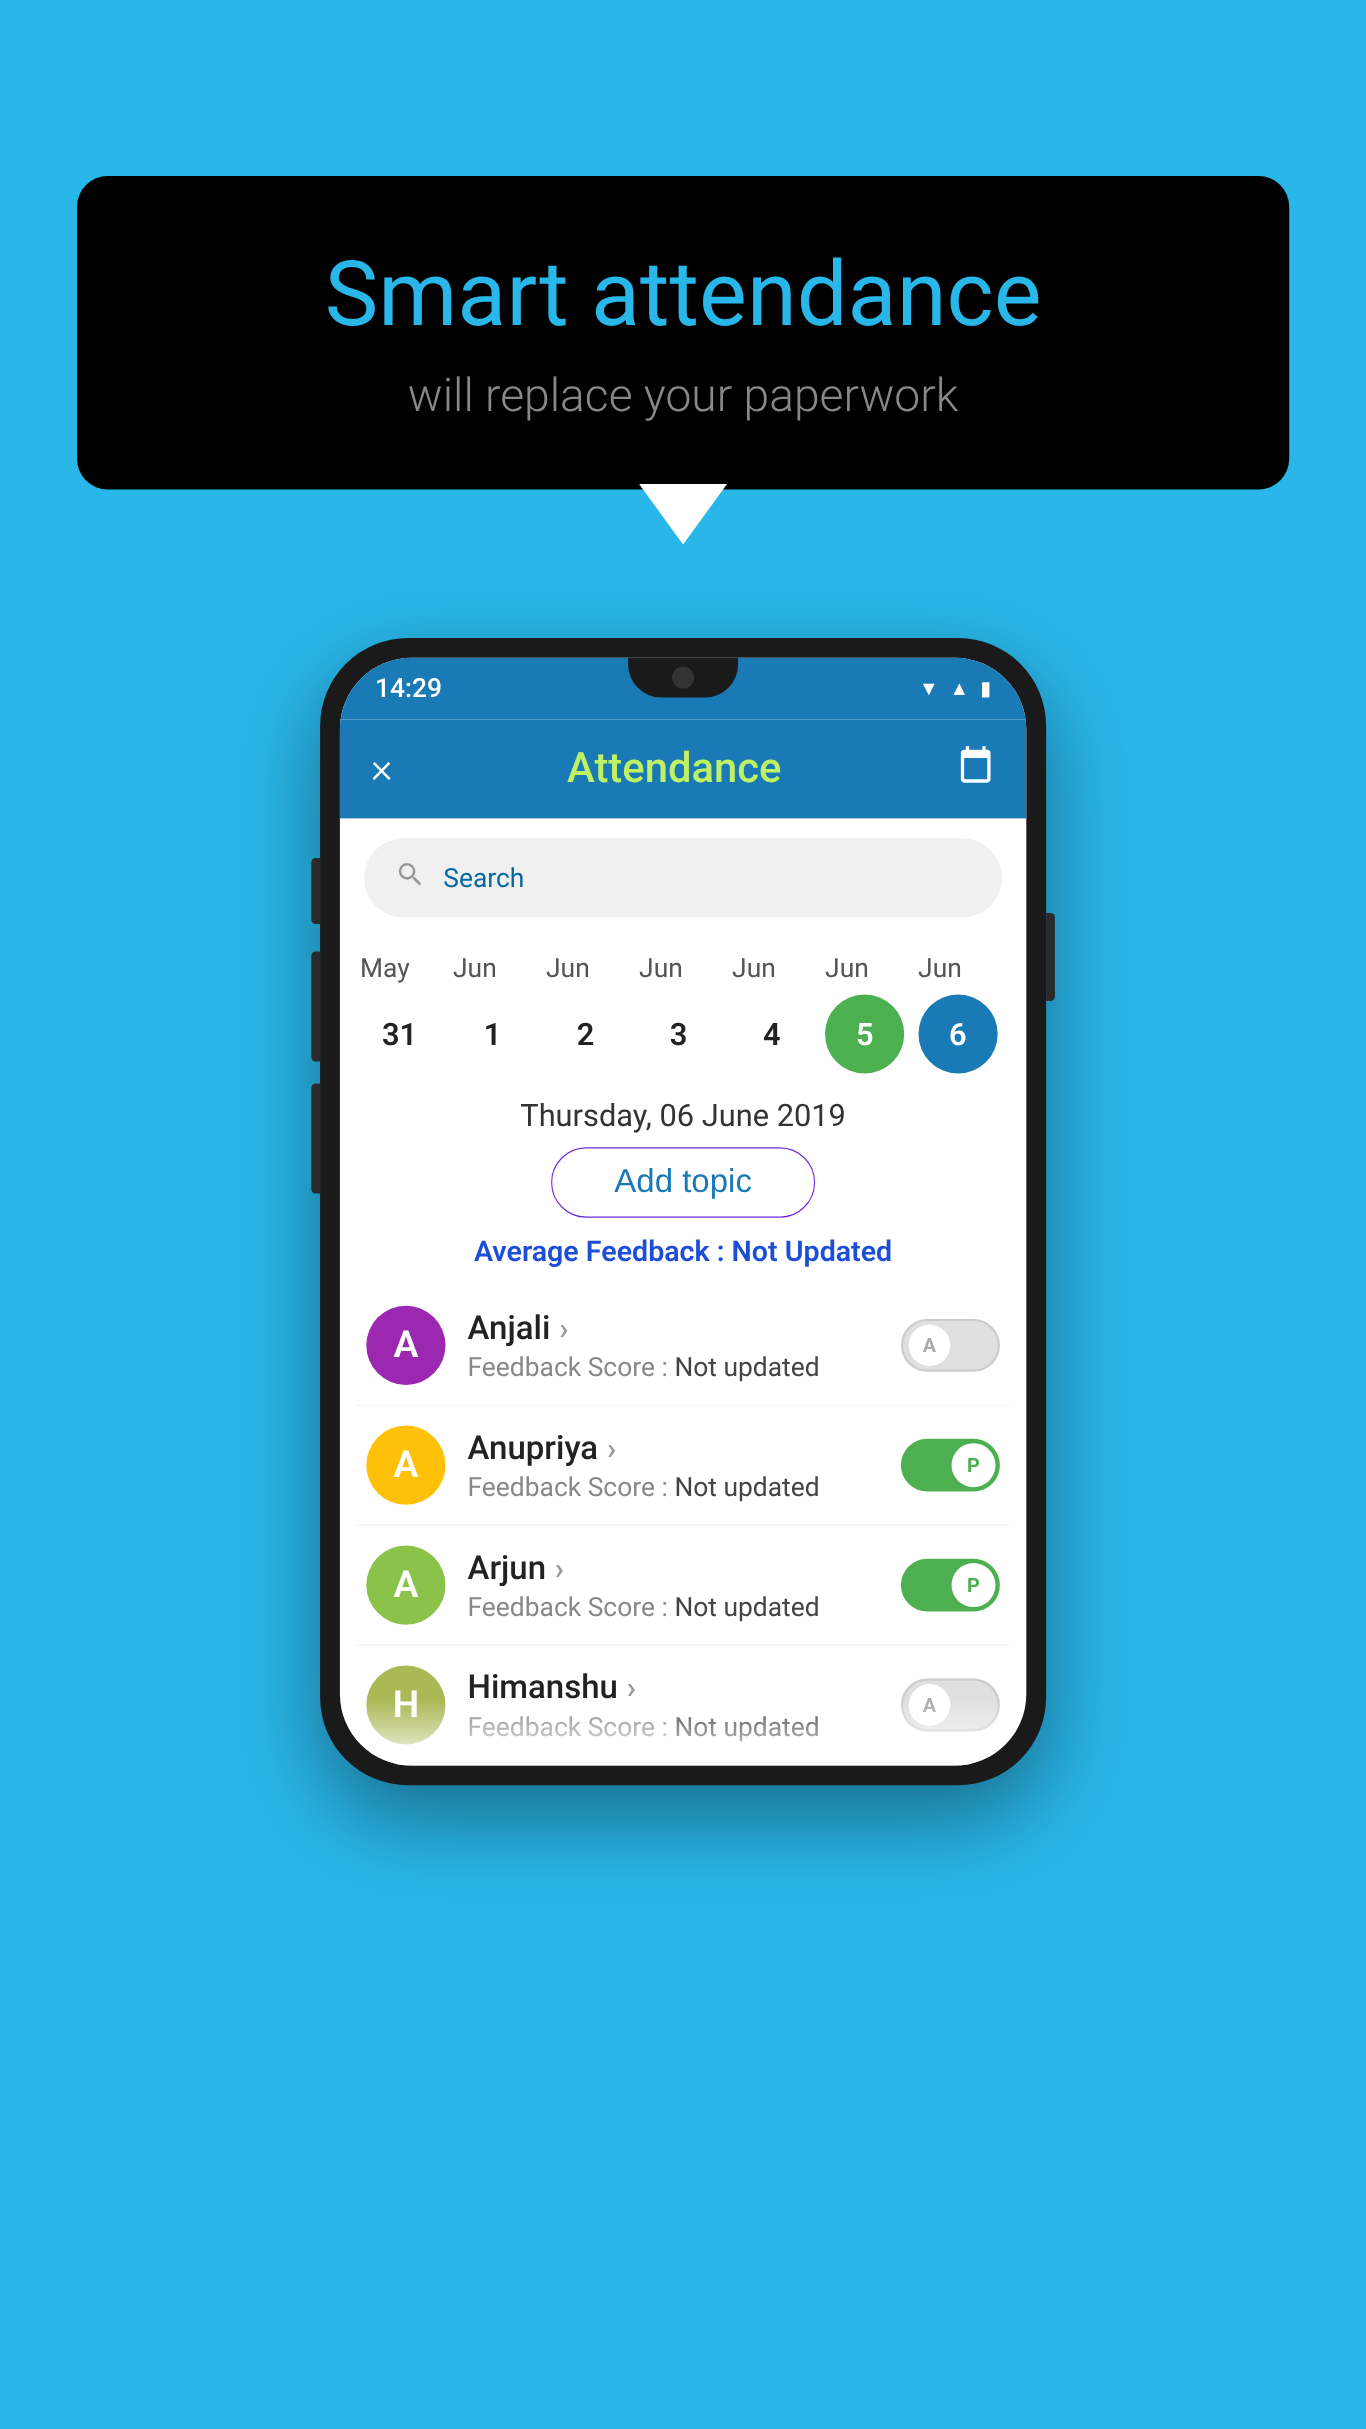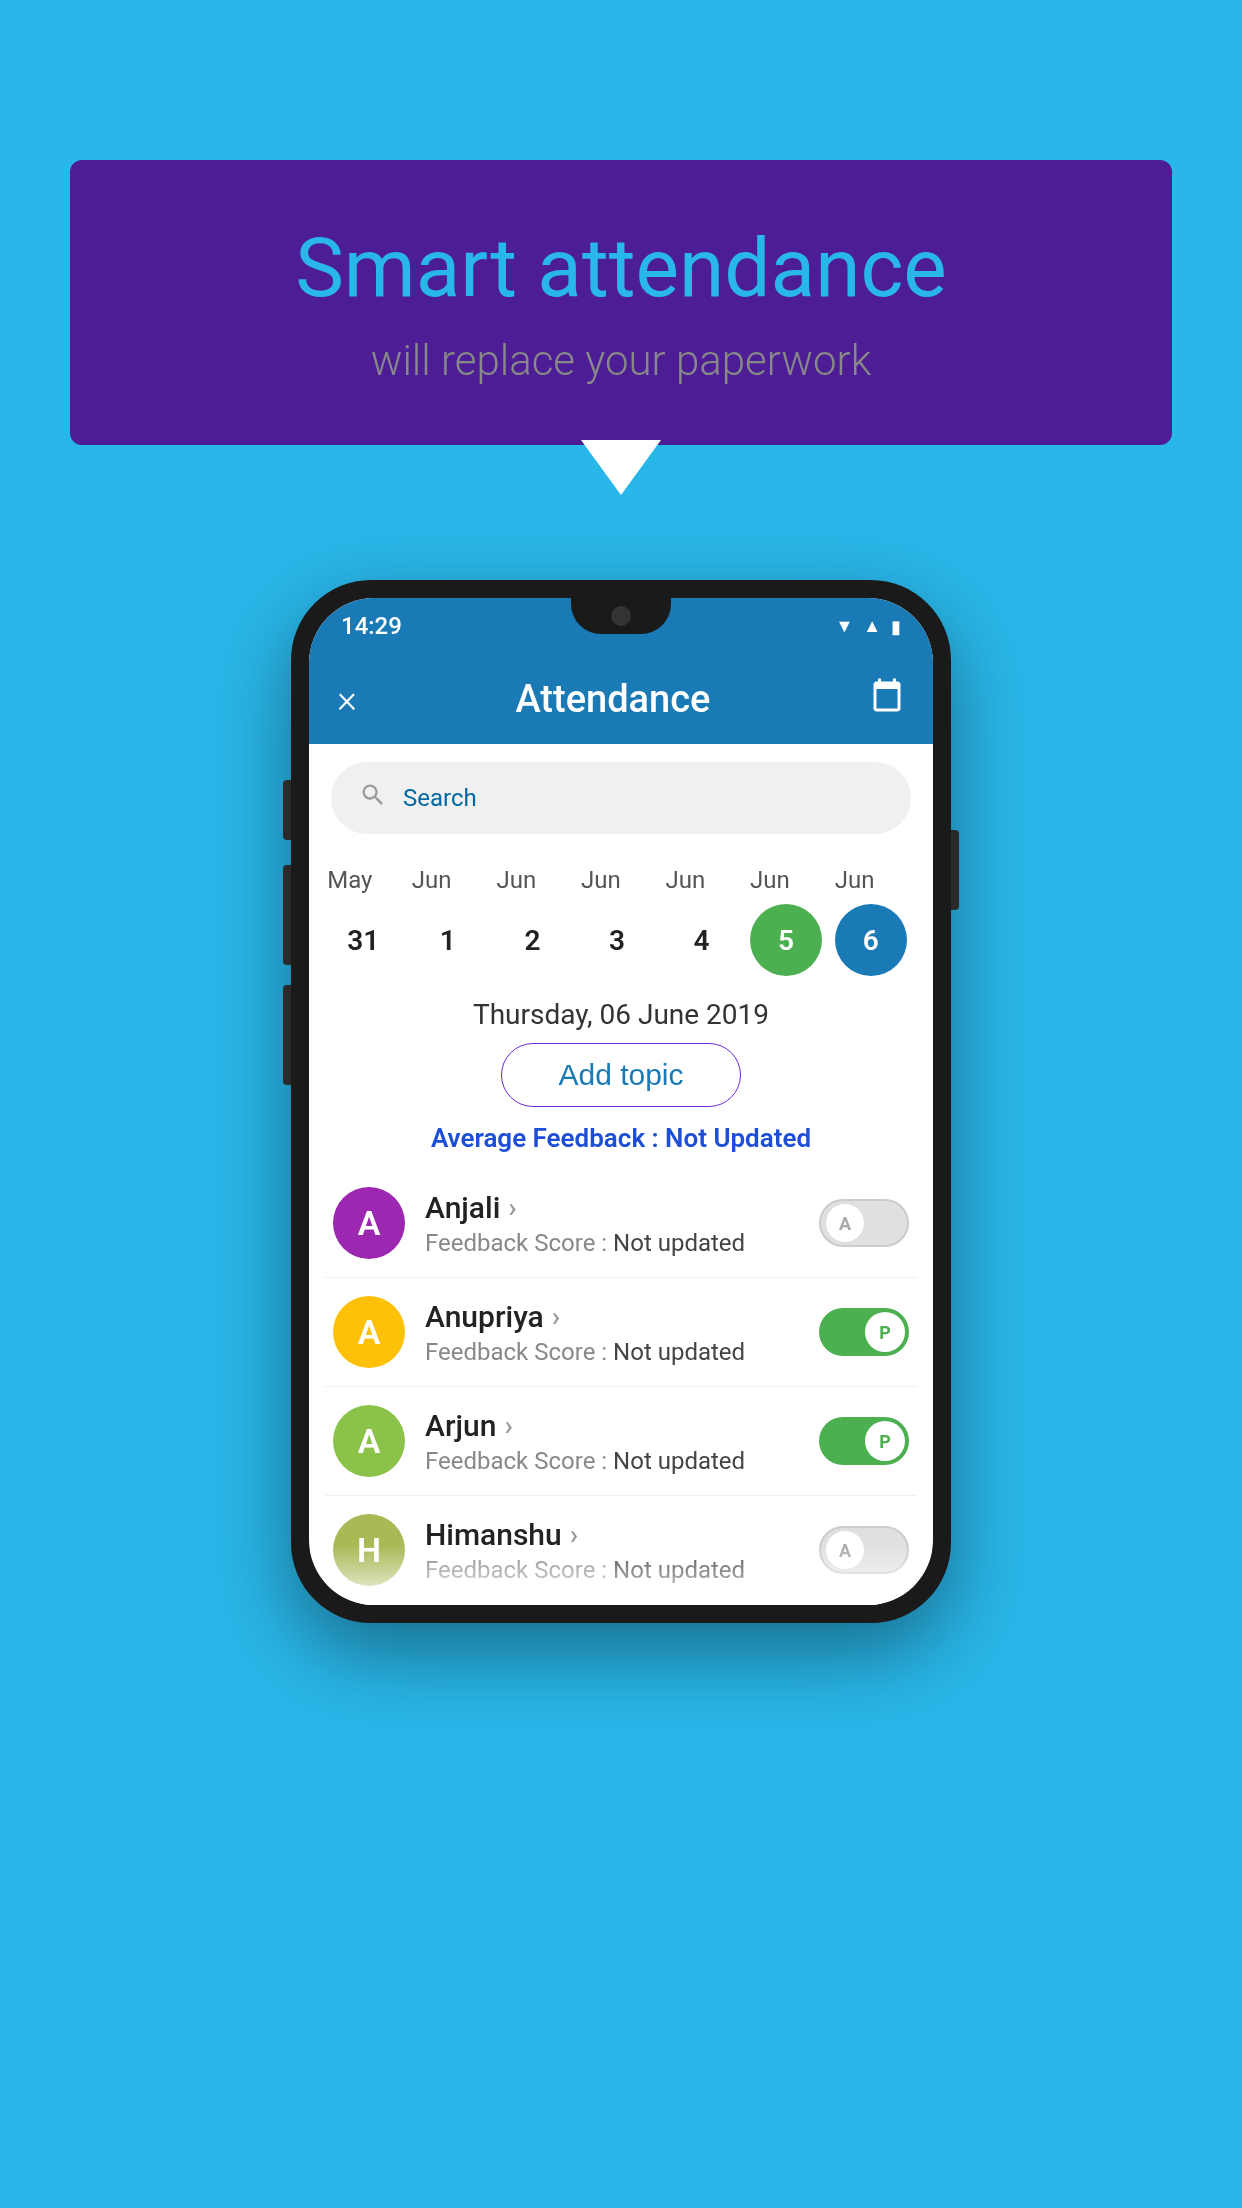--- a/index.html
+++ b/index.html
@@ -15,22 +15,22 @@
 
     
     .speech-bubble-wrapper {
       position: absolute;
       top: 160px;
       left: 70px;
       right: 70px;
     }
 
     .speech-bubble {
-      background: #4c1d95;
-      border-radius: 12px;
+      background: #000000;
+      border-radius: 28px;
       padding: 60px 80px;
       text-align: center;
       position: relative;
     }
 
     .speech-bubble::after {
       content: '';
       position: absolute;
       bottom: -50px;
       left: 50%;
@@ -140,21 +140,21 @@
 
     .header-close {
       color: white;
       font-size: 38px;
       font-weight: 300;
       cursor: pointer;
       line-height: 1;
     }
 
     .header-title {
-      color: #ffffff;
+      color: #bef264;
       font-size: 38px;
       font-weight: 500;
     }
 
     .header-calendar {
       color: white;
       font-size: 32px;
     }
 
     

